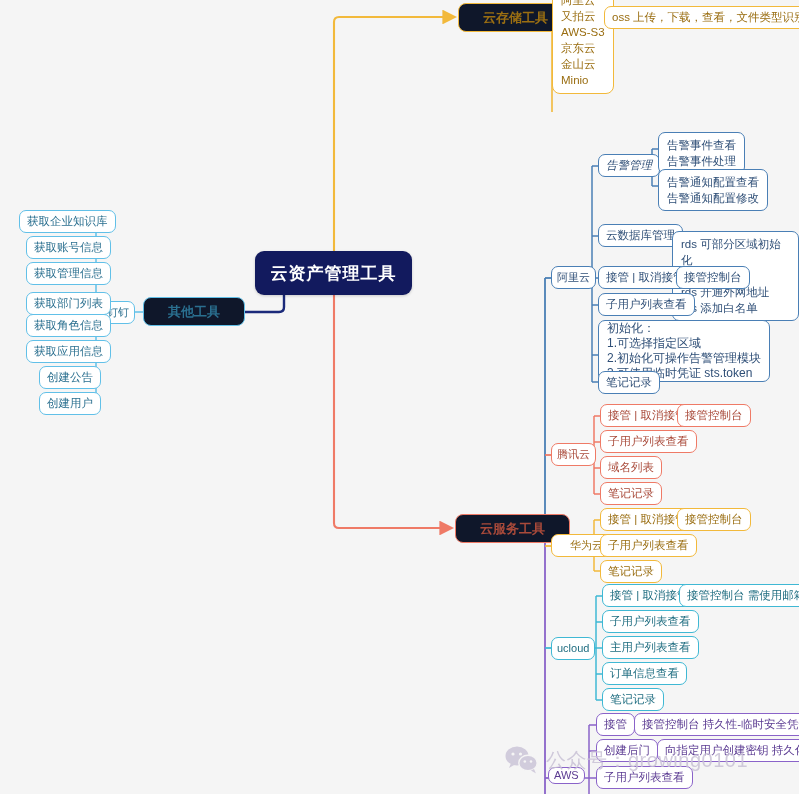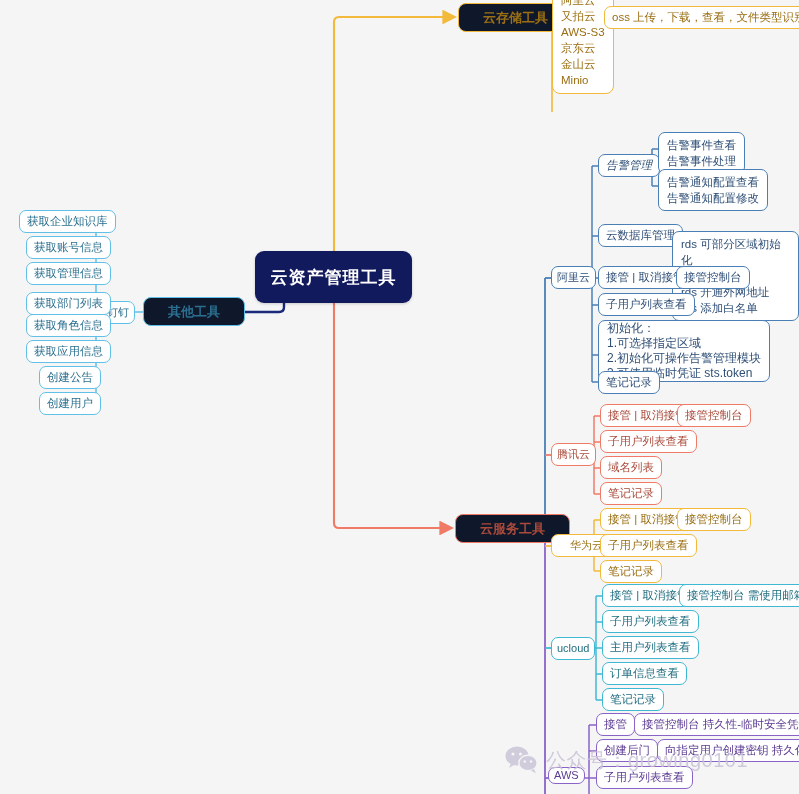--- a/index.html
+++ b/index.html
@@ -47,21 +47,21 @@
   .c-yellow { border-color: #f2b93b; color: #9a6e12; }
   .c-salmon { border-color: #ef7a66; color: #a94a3a; }
   .c-cyan   { border-color: #3fb8d4; color: #1f6d80; }
   .c-purple { border-color: #8a63c9; color: #5b3b92; }
   .c-lightblue { border-color: #61c0e8; color: #2a6f8f; }
 
   
   #root-node {
     position: absolute;
     left: 255px; top: 251px;
-    width: 157px; height: 52px;
+    width: 157px; height: 44px;
     background: #121a5e;
     border: none;
     border-radius: 9px;
     color: #ffffff;
     font-size: 17px;
     font-weight: bold;
     letter-spacing: 1px;
     display: flex;
     align-items: center;
     justify-content: center;

